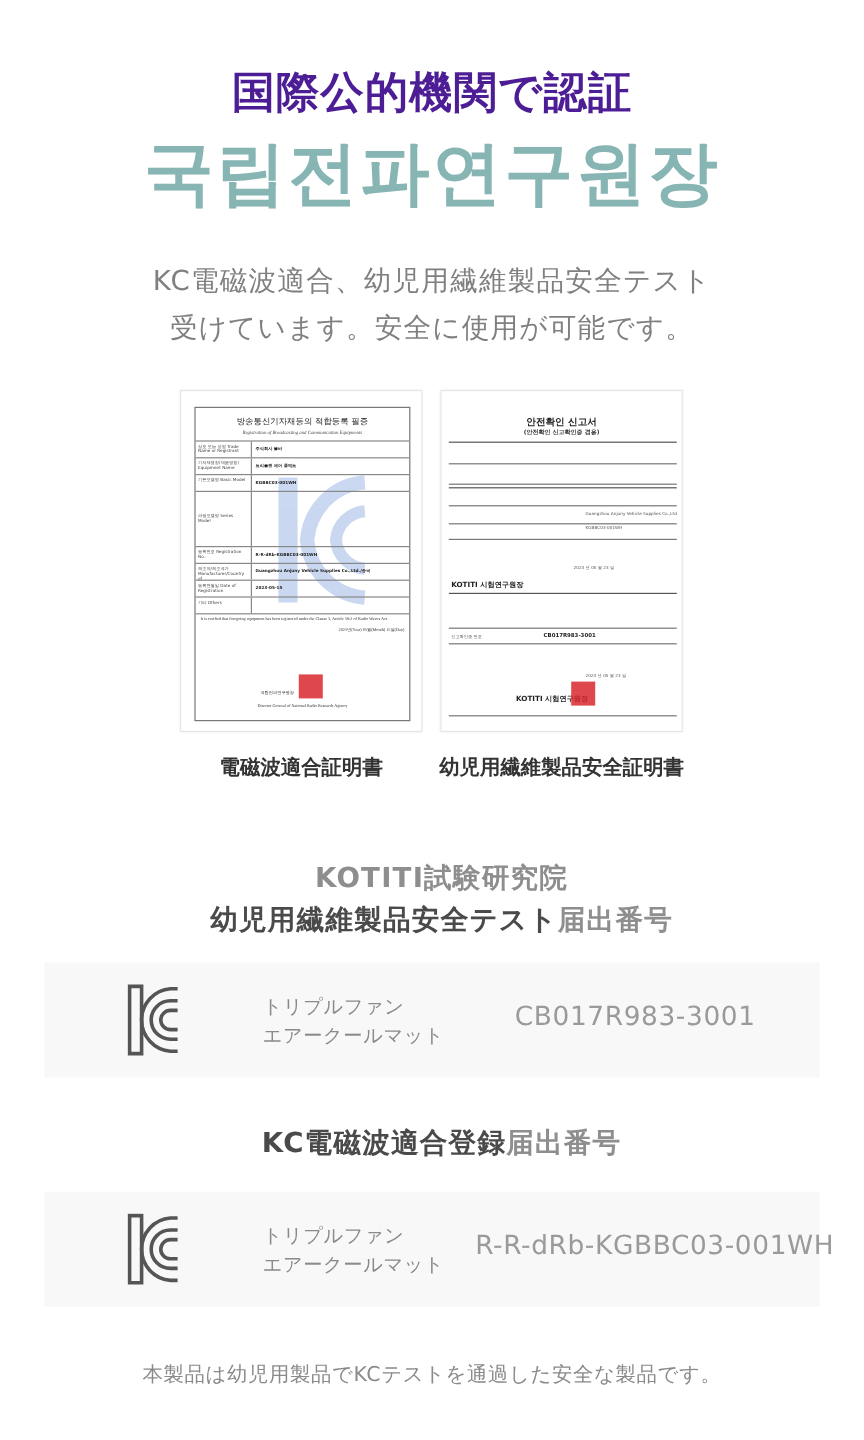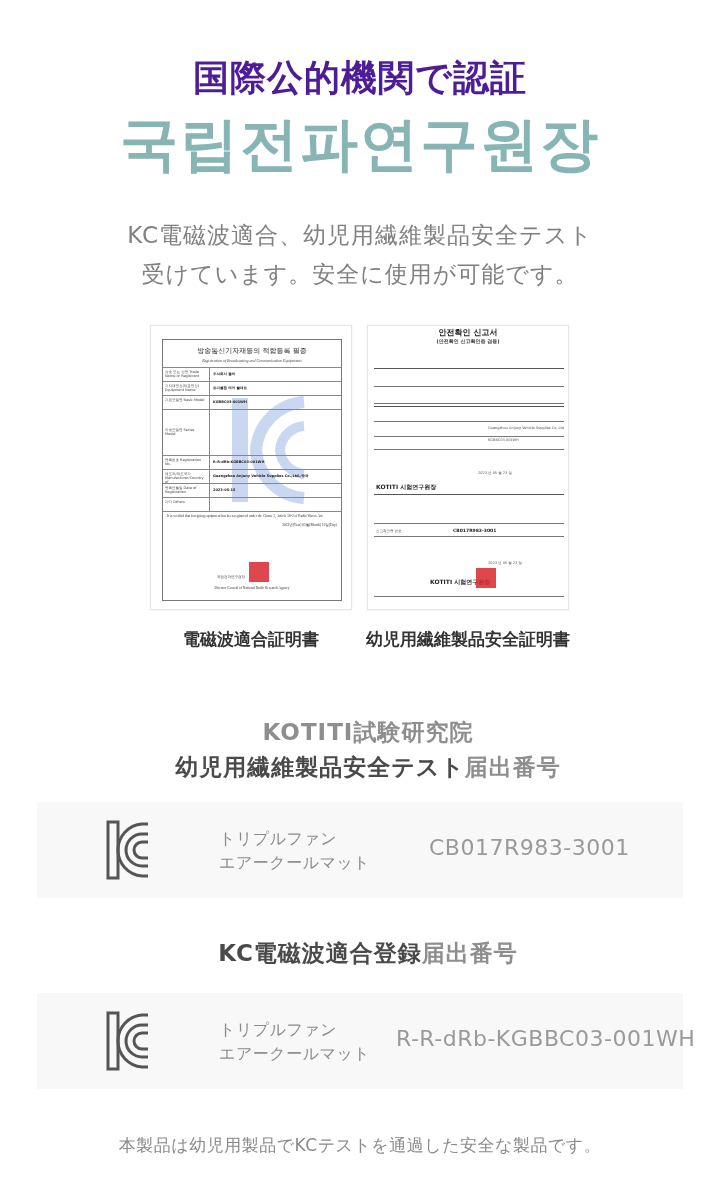--- a/index.html
+++ b/index.html
@@ -27,21 +27,21 @@
   .d-head { font-size: 7px; font-weight: normal; text-align: center; color: #222; margin-top: 6px; }
   .d-sub { font-size: 4px; font-style: italic; text-align: center; color: #444; margin-top: 2px; font-family: "Liberation Serif", serif; }
   .d-row { position: relative; border-top: 1px solid #888; height: 14px; font-size: 3.5px; color: #444; }
   .d-row .lab { position: absolute; left: 2px; top: 2px; width: 40px; }
   .d-row .val { position: absolute; left: 50px; top: 4px; font-weight: bold; color: #222; }
   .d-row::after { content: ""; position: absolute; left: 46px; top: 0; bottom: 0; border-left: 1px solid #888; }
   .d-kc { position: absolute; left: 60px; top: 50px; width: 90px; height: 120px; opacity: 0.35; }
   .d-text { font-size: 3.5px; color: #333; padding: 2px 4px; line-height: 5px; font-family: "Liberation Serif", serif; }
   .d-stamp { position: absolute; width: 20px; height: 20px; background: #d8282e; opacity: 0.85; }
 
-  .d2-title { font-size: 8px; font-weight: bold; text-align: center; color: #222; margin-top: 1px; }
+  .d2-title { font-size: 8px; font-weight: bold; text-align: center; color: #222; margin-top: 20px; }
   .d2-sub { font-size: 5px; font-weight: bold; text-align: center; color: #333; }
   .d2-table { position: absolute; left: 6px; width: 190px; border-top: 1px solid #555; }
   .d2-line { position: absolute; left: 6px; width: 190px; border-top: 1px solid #777; }
   .d2-small { position: absolute; font-size: 3.5px; color: #555; }
   .d2-koti { position: absolute; font-size: 6px; font-weight: bold; color: #222; }
 
   .sec-title { font-size: 23px; font-weight: bold; line-height: 34px; letter-spacing: 1px; padding-left: 16px; }
   .sec1a { top: 715px; color: #8e8e8e; }
   .sec1b { top: 750px; color: #4a4a4a; }
   .sec2 { top: 936px; color: #4a4a4a; }

